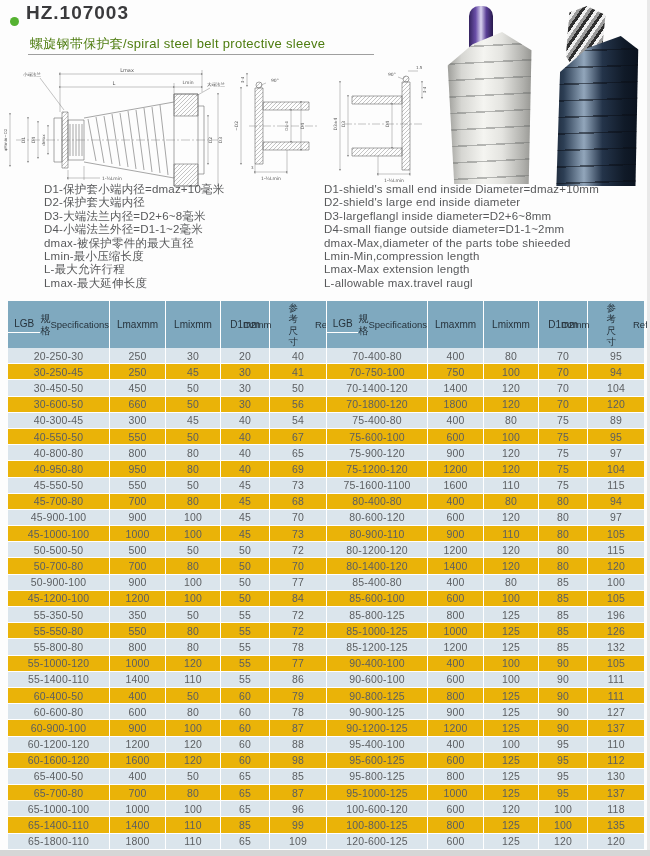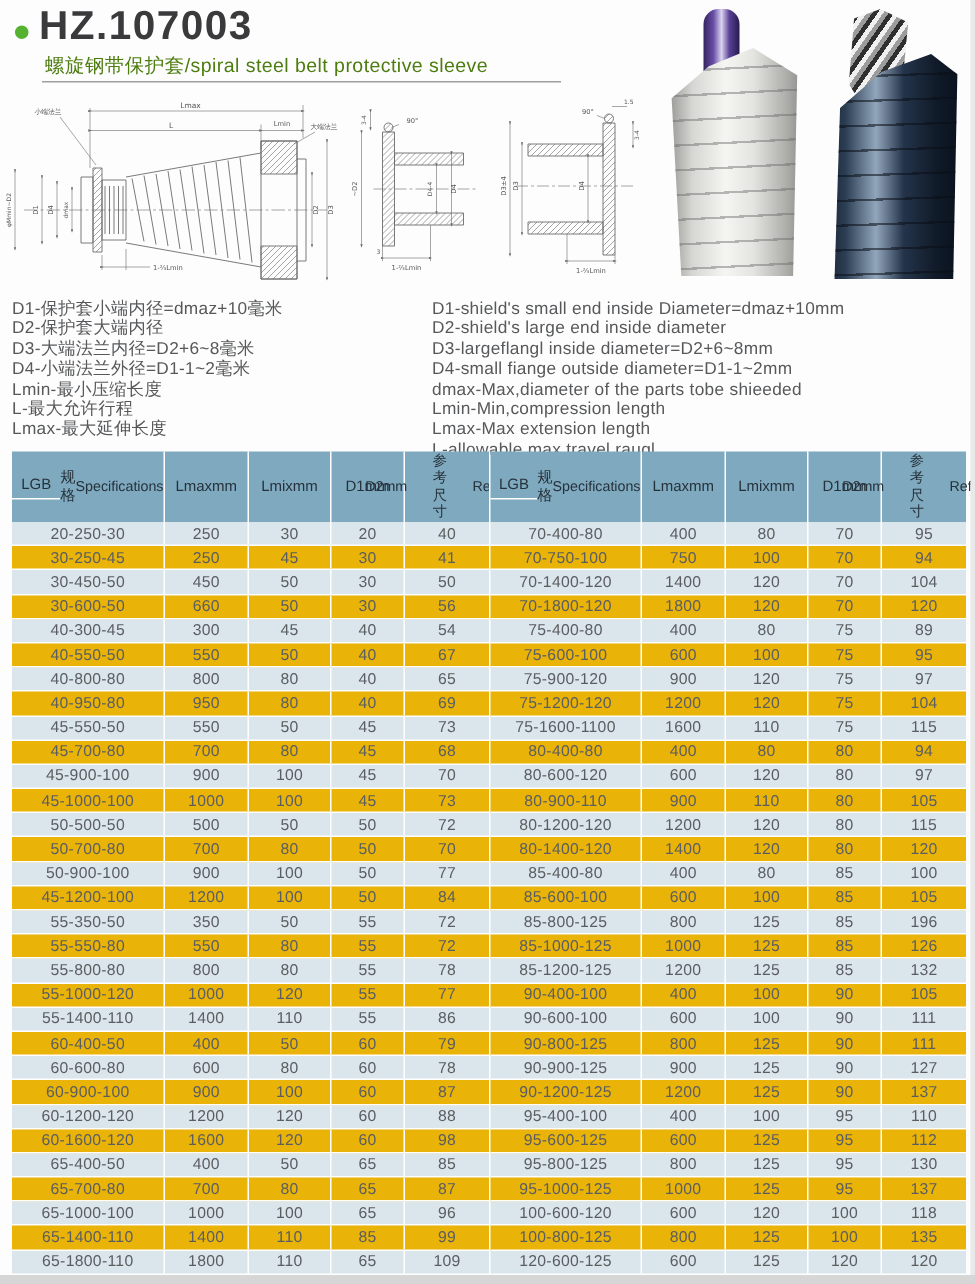--- a/index.html
+++ b/index.html
@@ -3,21 +3,21 @@
 <meta charset="utf-8">
 <style>
   html,body{margin:0;padding:0;background:#ffffff;}
   .page{position:relative;width:650px;height:856px;background:#fdfdfd;overflow:hidden;
         font-family:"Liberation Sans","DejaVu Sans",sans-serif;color:#555;}
   .edge-bottom{position:absolute;left:0;bottom:0;width:100%;height:6px;background:#d6d6d6;}
   .edge-right{position:absolute;right:0;top:0;width:3px;height:100%;background:#e9e9e9;}
 
   
   .bullet{position:absolute;left:10px;top:17px;width:9px;height:9px;border-radius:50%;background:#55b231;}
-  .title{position:absolute;left:26px;top:2px;font-size:27px;font-weight:bold;letter-spacing:1px;color:#3a3a3c;}
+  .title{position:absolute;left:26px;top:2px;font-size:19px;font-weight:bold;letter-spacing:1px;color:#3a3a3c;}
   .subtitle{position:absolute;left:30px;top:35px;font-size:13px;color:#4d7c0f;letter-spacing:.3px;}
   .title-rule{position:absolute;left:28px;top:54px;width:346px;height:1px;background:#9f9f9f;}
 
   
   .drawing{position:absolute;}
   svg text{fill:#565656;font-family:"DejaVu Sans",sans-serif;}
   svg line,svg rect,svg path,svg circle{vector-effect:non-scaling-stroke;}
 
   
   .photo{position:absolute;}
@@ -32,21 +32,21 @@
   .spring{position:absolute;left:18px;top:0;width:44px;height:64px;
     background:repeating-linear-gradient(125deg,#f0f0f0 0 3px,#9c9c9c 3px 6px,#2f2f2f 6px 9px);
     clip-path:polygon(22% 100%,2% 78%,10% 10%,50% 0%,92% 14%,80% 100%);}
   .cyl-navy{left:2px;top:30px;width:92px;height:150px;
     background:linear-gradient(90deg,#161f2d 0%,#2c3e54 16%,#92a6bb 38%,#24344a 58%,#101a28 82%,#0a111d 100%);
     clip-path:polygon(8% 100%,12% 24%,42% 8%,78% 0%,97% 9%,94% 100%);}
   .cyl-navy::after{content:"";position:absolute;inset:0;
     background:repeating-linear-gradient(178deg,transparent 0 15px,rgba(10,14,22,.55) 15px 16.5px);}
 
   
-  .spec-col{position:absolute;top:200px;font-size:11.5px;line-height:13.4px;color:#57585a;letter-spacing:.2px;white-space:nowrap;}
+  .spec-col{position:absolute;top:183px;font-size:11.5px;line-height:13.4px;color:#57585a;letter-spacing:.2px;white-space:nowrap;margin-left:36px;}
   .spec-cn{left:8px;}
   .spec-en{left:288px;}
 
   
   .spec-table{position:absolute;left:8px;top:301px;width:636px;display:flex;}
   .half{width:318px;}
   .half.right{border-left:1px solid #fff;width:317px;}
   .thead{display:grid;grid-template-columns:102px 56px 55px 49px 56px;background:#7fa9bf;height:47px;}
   .half.right .thead{grid-template-columns:101px 56px 55px 49px 56px;}
   .thcell{display:flex;flex-direction:row;align-items:center;justify-content:center;
@@ -204,20 +204,21 @@
   <div class="photo" style="left:547px;top:6px;width:96px;height:180px;">
     <div class="spring"></div>
     <div class="cyl cyl-navy"></div>
   </div>
 
   <div class="spec-col spec-cn" id="spec-cn">
       <div>D1-保护套小端内径=dmaz+10毫米</div>
       <div>D2-保护套大端内径</div>
       <div>D3-大端法兰内径=D2+6~8毫米</div>
       <div>D4-小端法兰外径=D1-1~2毫米</div>
+      <div>dmax-被保护零件的最大直径</div>
       <div>Lmin-最小压缩长度</div>
       <div>L-最大允许行程</div>
       <div>Lmax-最大延伸长度</div>
     </div>
   <div class="spec-col spec-en" id="spec-en">
       <div>D1-shield's small end inside Diameter=dmaz+10mm</div>
       <div>D2-shield's large end inside diameter</div>
       <div>D3-largeflangl inside diameter=D2+6~8mm</div>
       <div>D4-small fiange outside diameter=D1-1~2mm</div>
       <div>dmax-Max,diameter of the parts tobe shieeded</div>

